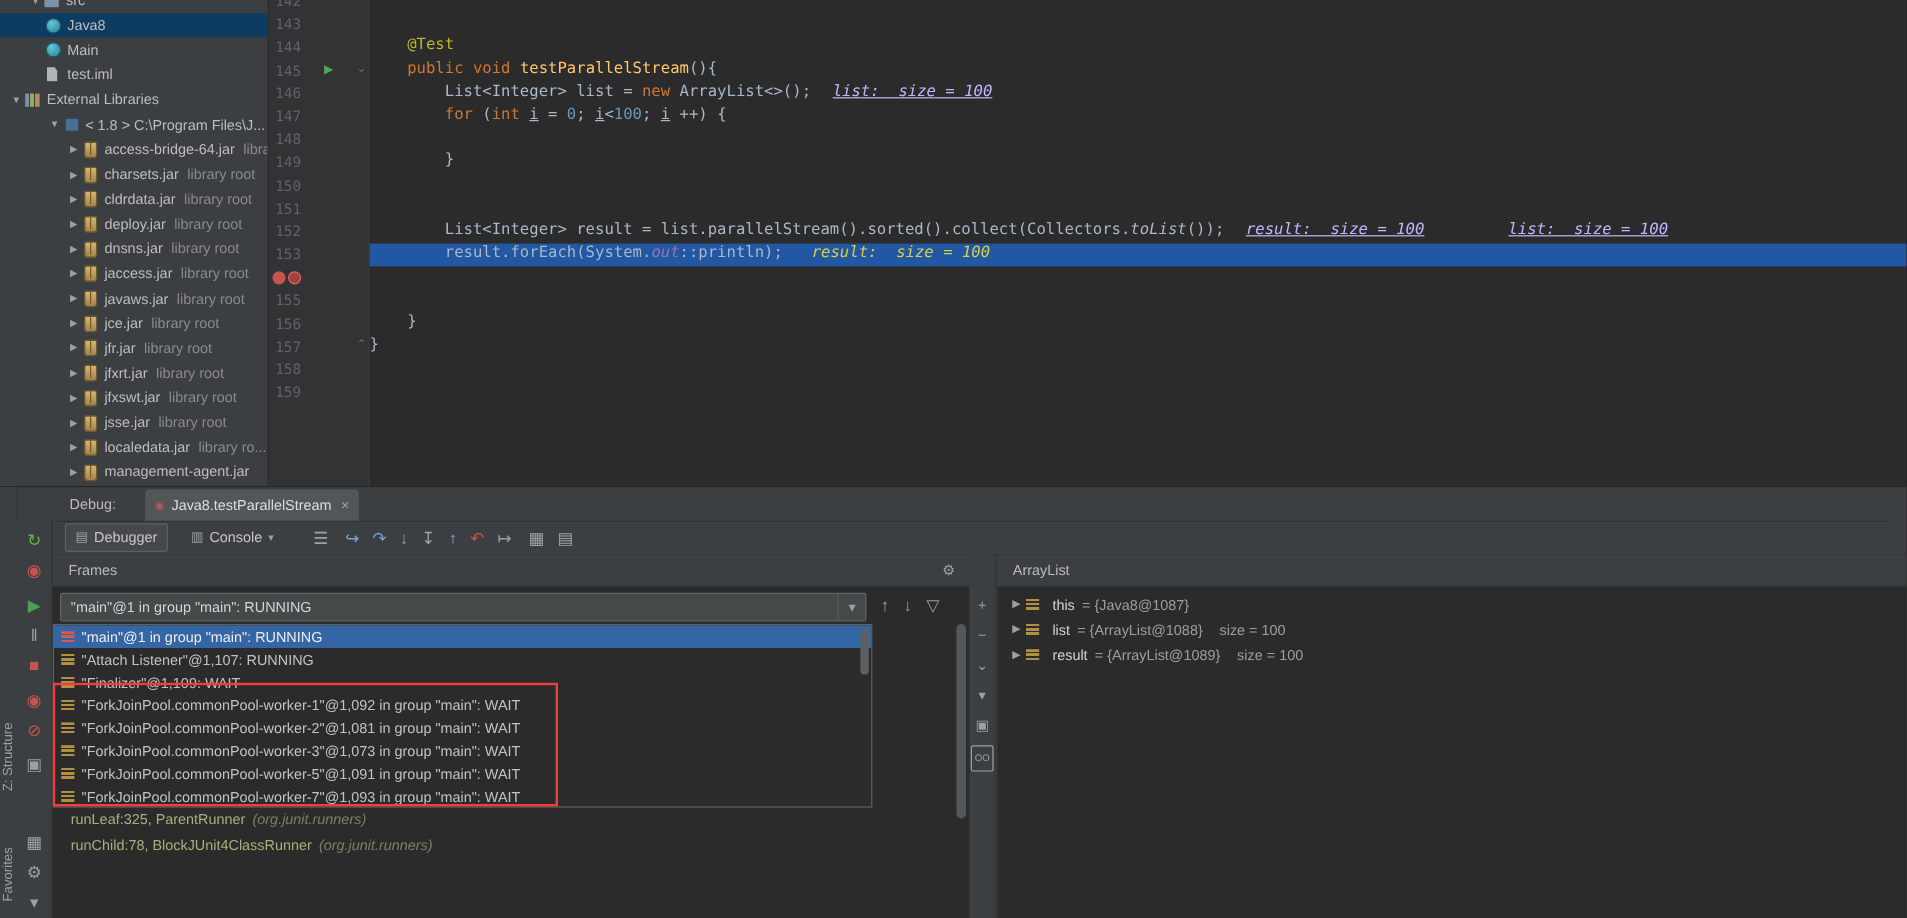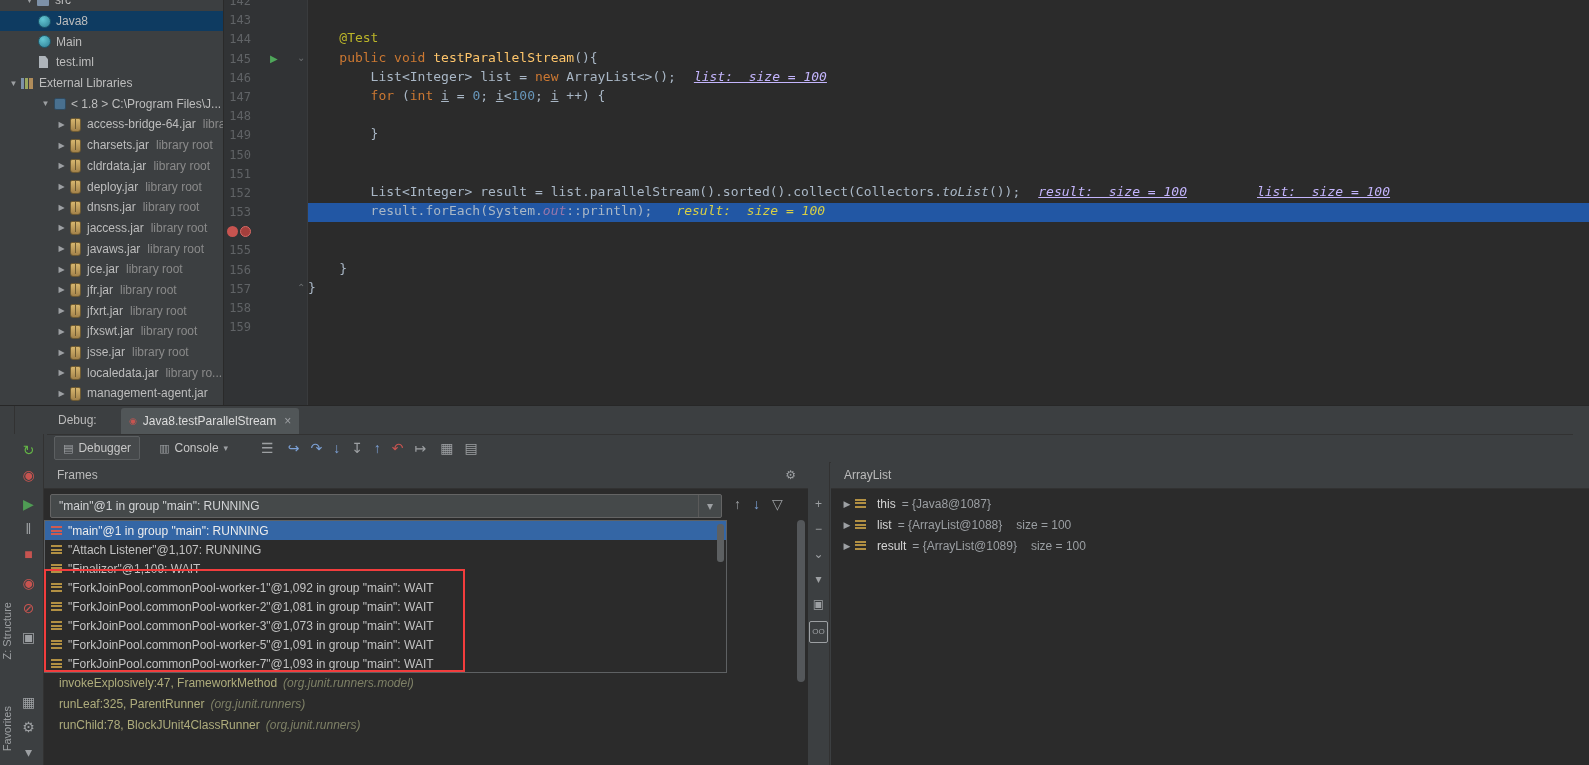--- a/index.html
+++ b/index.html
@@ -430,21 +430,20 @@
             </div>
             <div class="dd-row">
               <span class="bar-ic" style="background: repeating-linear-gradient(rgb(178, 144, 67) 0px, rgb(178, 144, 67) 2px, transparent 2px, transparent 3.5px);"></span>
               <span>"ForkJoinPool.commonPool-worker-7"@1,093 in group "main": WAIT</span>
             </div>
           </div>
         <div class="dd-thumb"></div>
       </div>
       <div class="fscroll"></div>
       <div id="stack-rows">
-          <div class="stack-row"><span class="stack-main">invokeExplosively:47, FrameworkMethod</span><span class="stack-pkg">(org.junit.runners.model)</span></div>
           <div class="stack-row"><span class="stack-main">runLeaf:325, ParentRunner</span><span class="stack-pkg">(org.junit.runners)</span></div>
           <div class="stack-row"><span class="stack-main">runChild:78, BlockJUnit4ClassRunner</span><span class="stack-pkg">(org.junit.runners)</span></div>
         </div>
     </div>
 
     <div class="mini" id="mini">
         <span class="tico">+</span>
         <span class="tico">−</span>
         <span class="tico">⌄</span>
         <span class="tico">▾</span>

